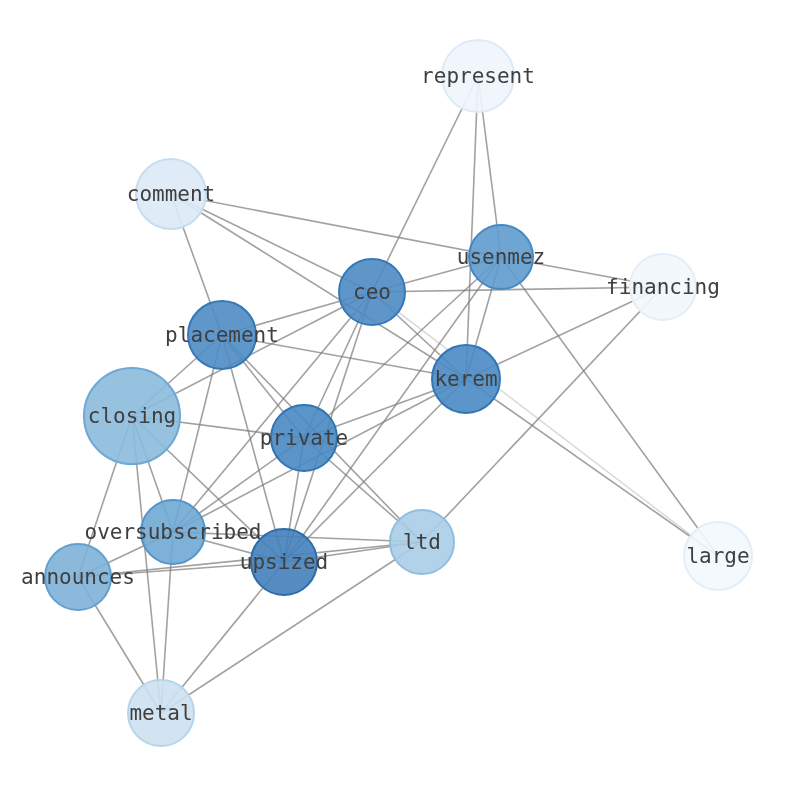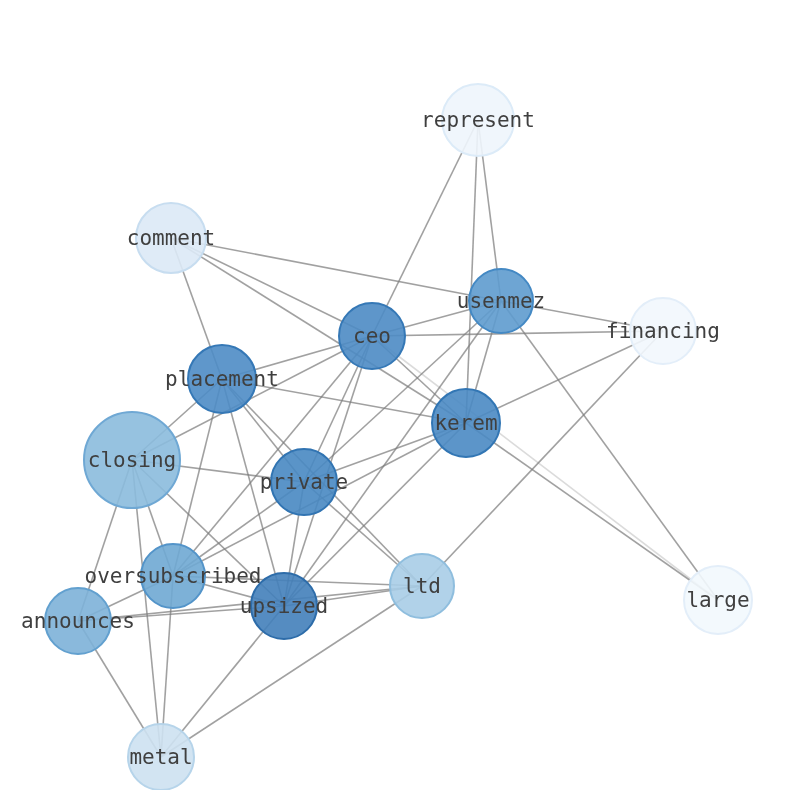--- a/index.html
+++ b/index.html
@@ -9,21 +9,20 @@
     width: 794px;
     height: 790px;
     overflow: hidden;
     font-family: "DejaVu Sans", sans-serif;
   }
   .stage {
     position: relative;
     width: 794px;
     height: 564px;
     background: #ffffff;
-    margin-top: 44px;
   }
   svg text {
     font-family: "DejaVu Sans Mono", "Liberation Mono", monospace;
     pointer-events: none;
   }
 </style>
 </head>
 <body>
 
 <div class="stage">

